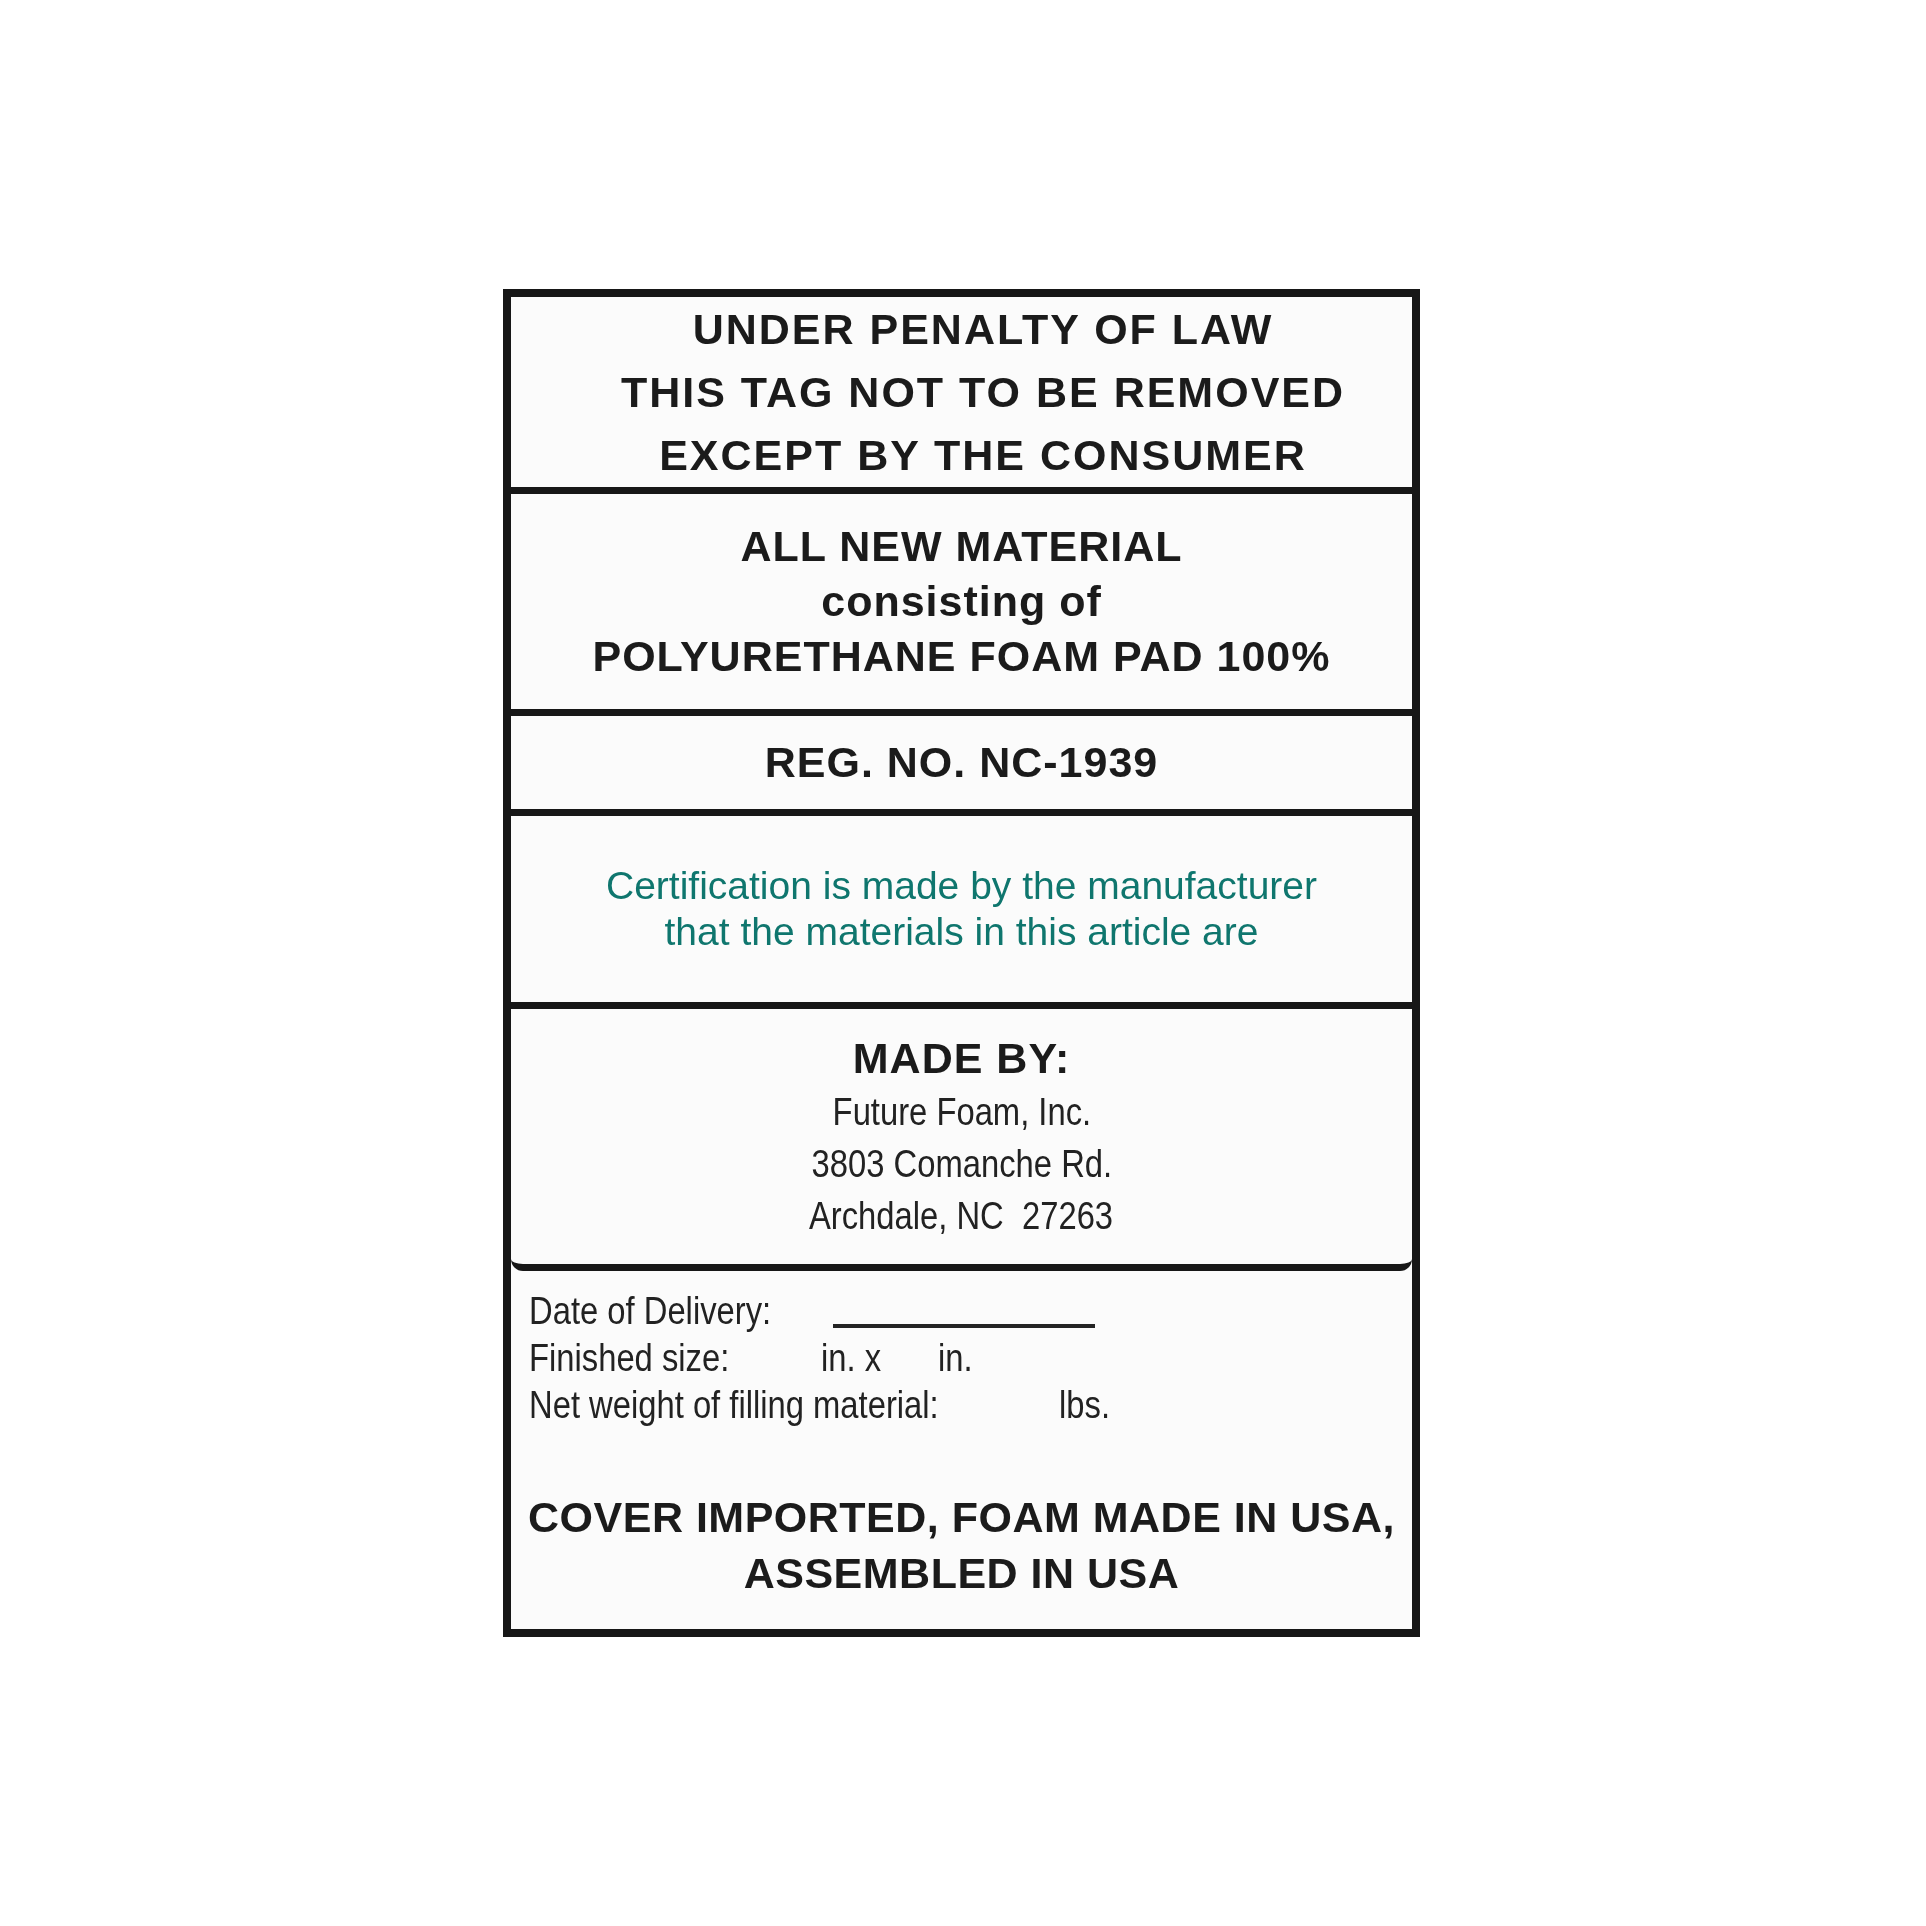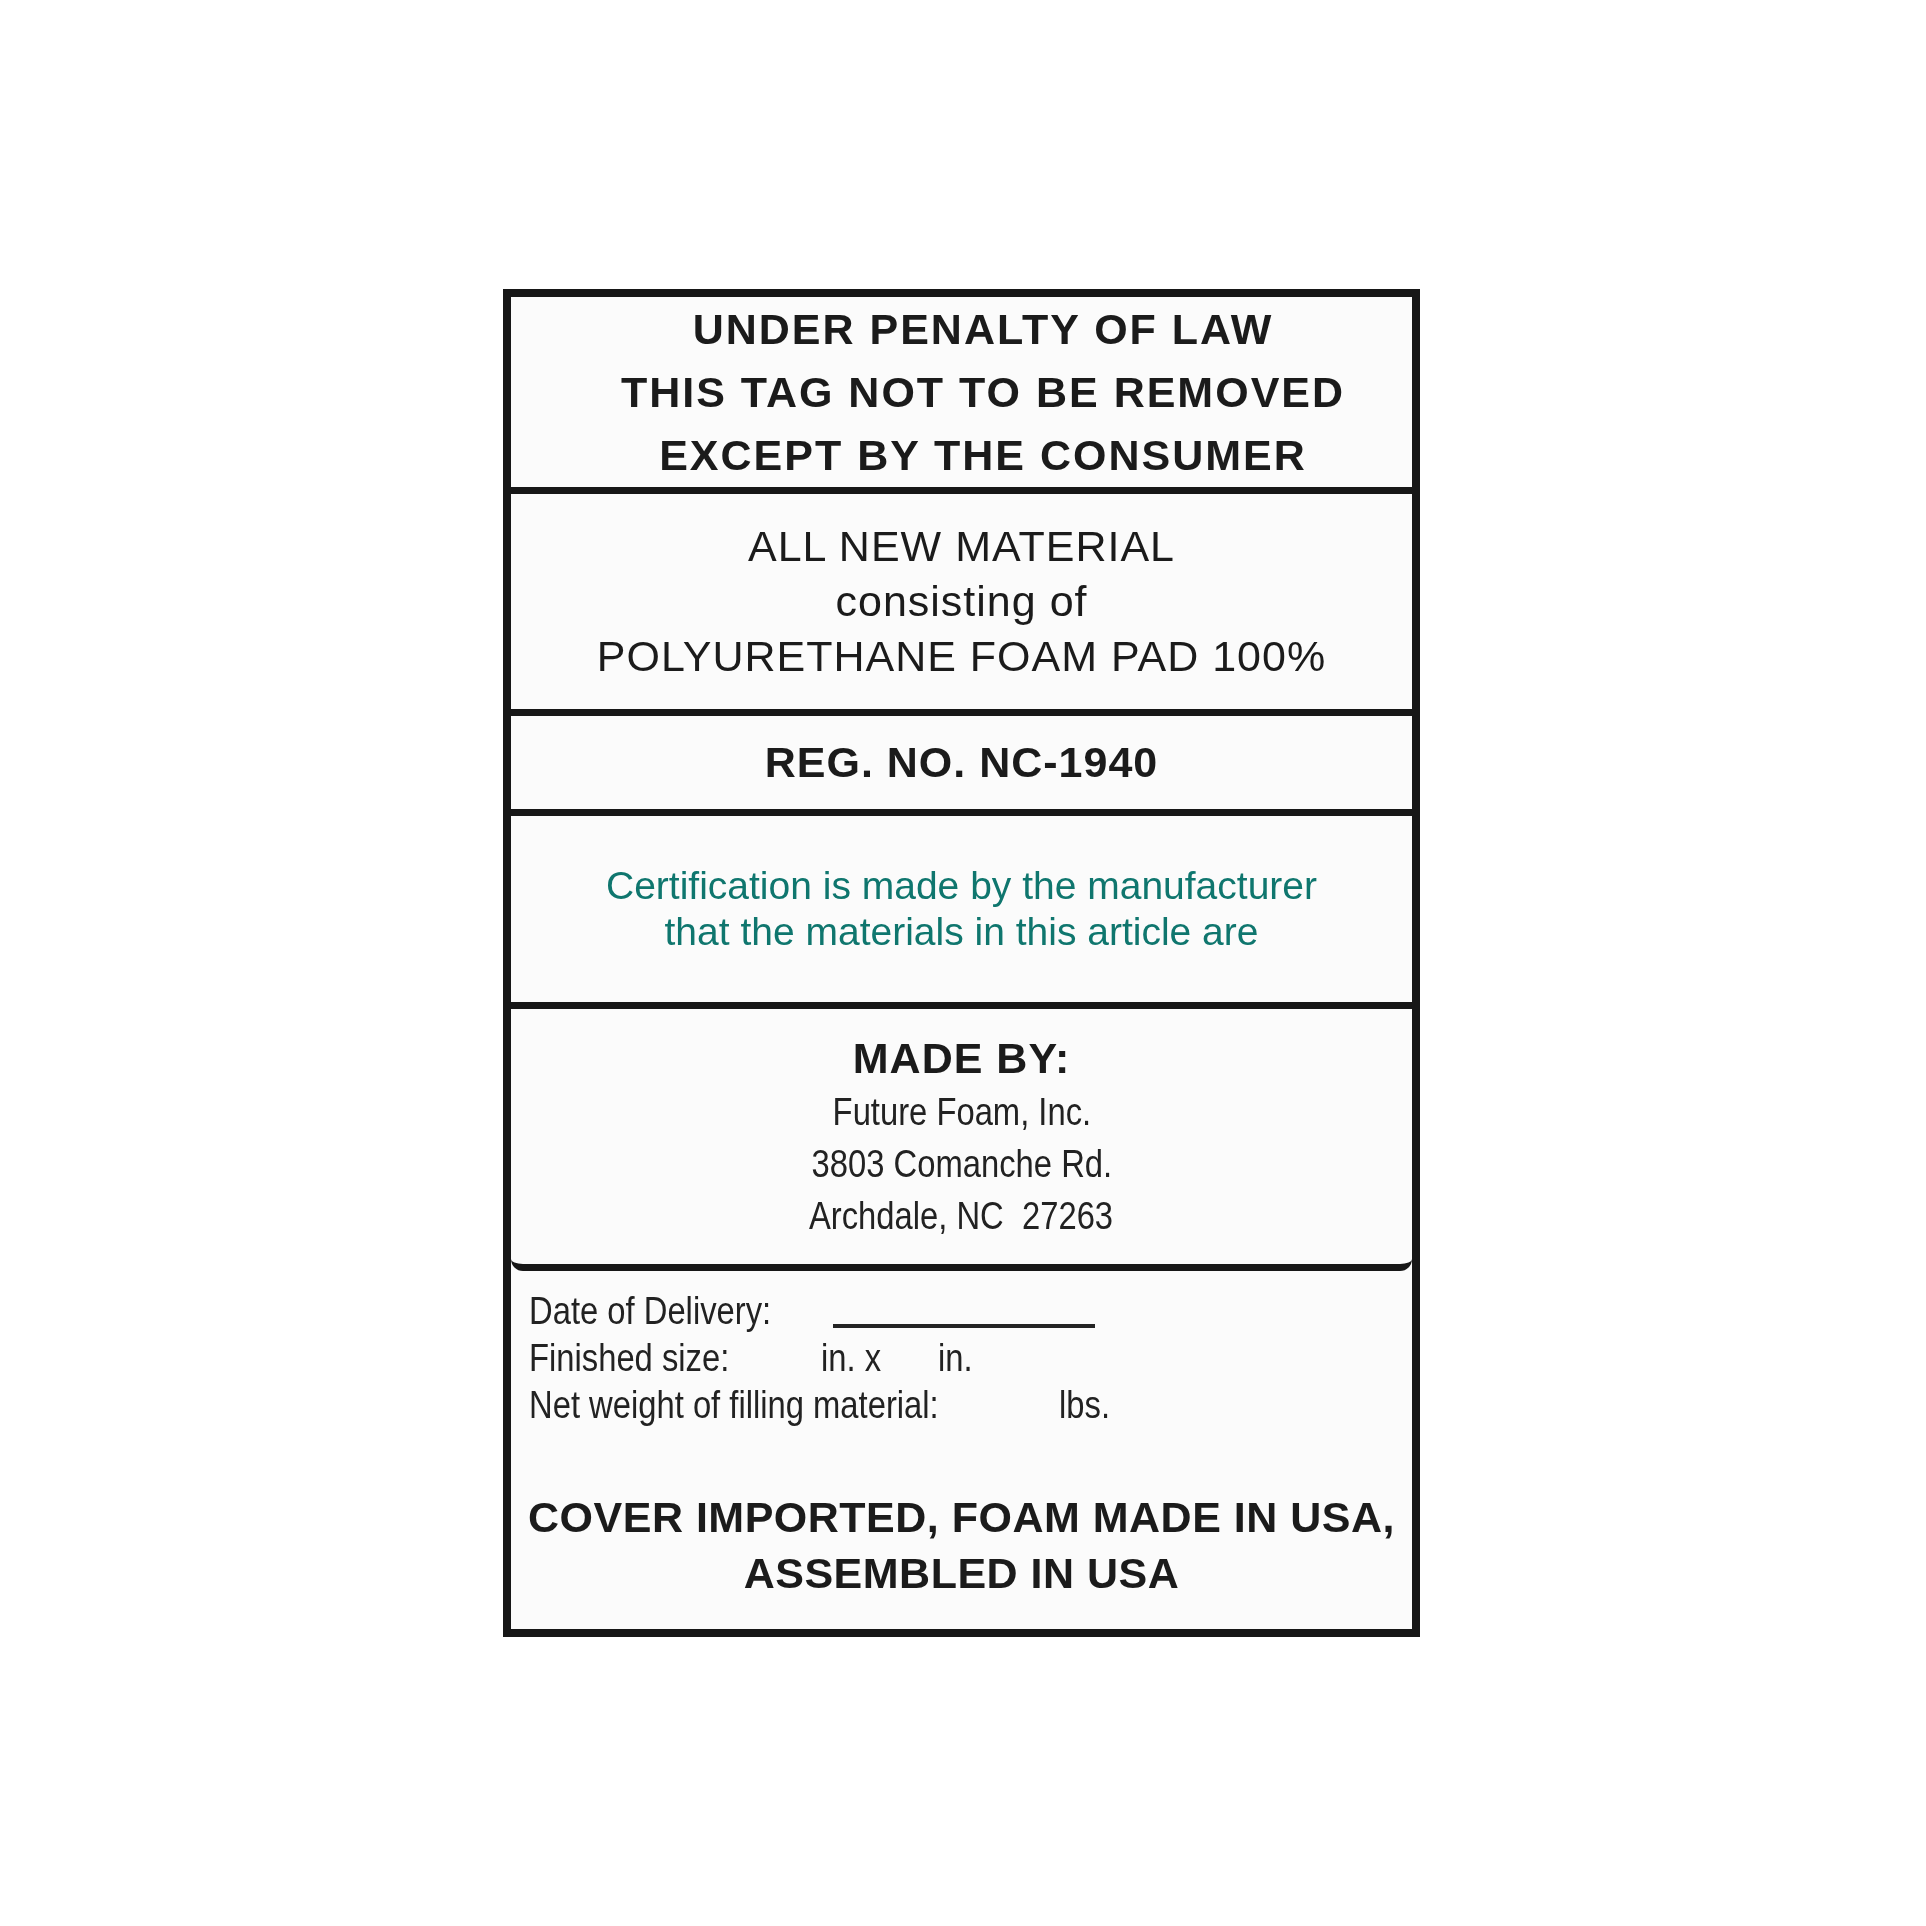--- a/index.html
+++ b/index.html
@@ -46,21 +46,21 @@
   .sec-details   { height: 356px; align-items: stretch; justify-content: flex-start; text-align: left; padding-top: 16px; }
 
   .h-line {
     font-weight: bold;
     font-size: 43px;
     line-height: 63px;
     letter-spacing: 2px;
     white-space: pre-wrap;
   }
   .m-line {
-    font-weight: normal;
+    font-weight: bold;
     font-size: 43px;
     line-height: 55px;
     letter-spacing: 1px;
     white-space: pre-wrap;
   }
   .reg-line {
     font-weight: bold;
     font-size: 43px;
     letter-spacing: 1px;
   }
@@ -134,21 +134,21 @@
       <div class="h-line">EXCEPT BY THE CONSUMER</div>
     </div>
 
     <div class="sec sec-material divided">
       <div class="m-line">ALL NEW MATERIAL</div>
       <div class="m-line">consisting of</div>
       <div class="m-line">POLYURETHANE FOAM PAD 100%</div>
     </div>
 
     <div class="sec sec-reg divided">
-      <div class="reg-line">REG. NO. NC-1940</div>
+      <div class="reg-line">REG. NO. NC-1939</div>
     </div>
 
     <div class="sec sec-cert divided">
       <div class="c-line">Certification is made by the manufacturer</div>
       <div class="c-line">that the materials in this article are</div>
     </div>
 
     <div class="sec sec-madeby divided">
       <div class="madeby-heading">MADE BY:</div>
       <div class="addr-line"><span class="squeeze">Future Foam, Inc.</span></div>

